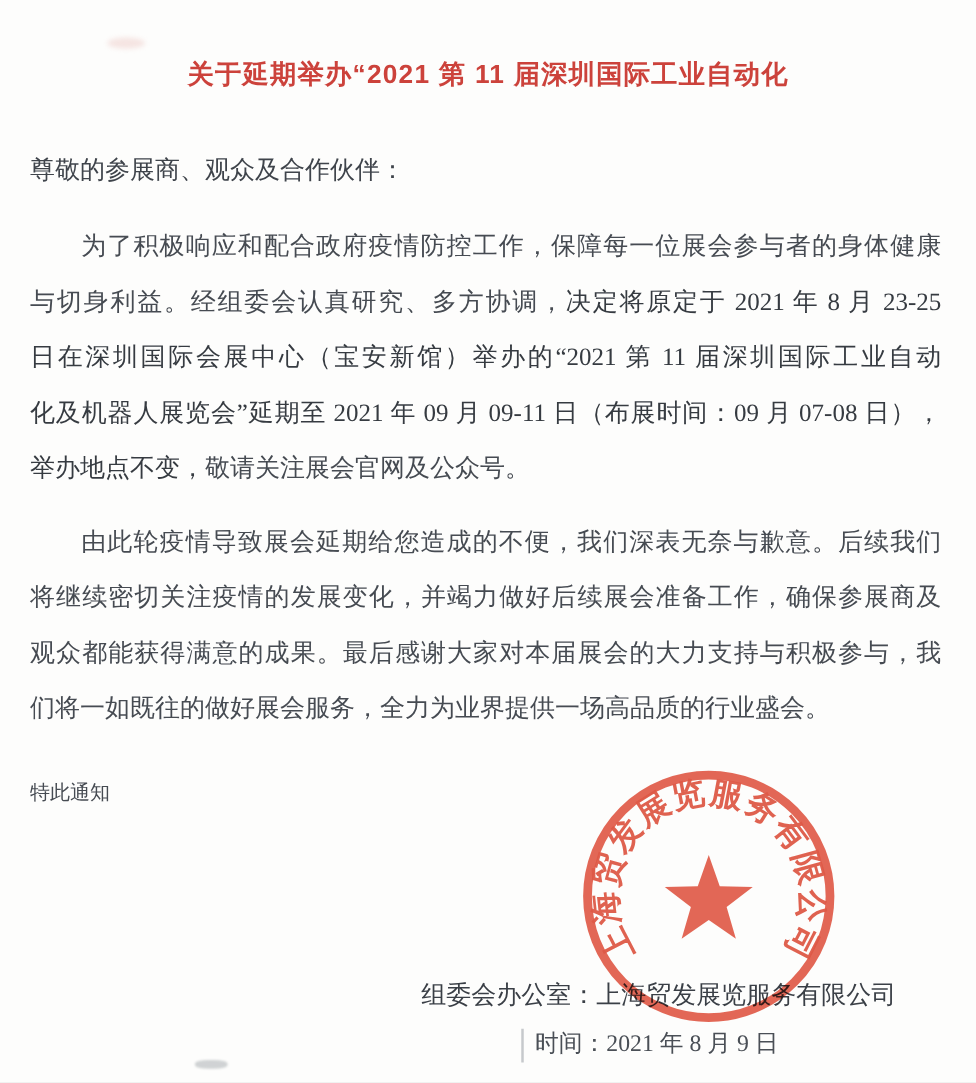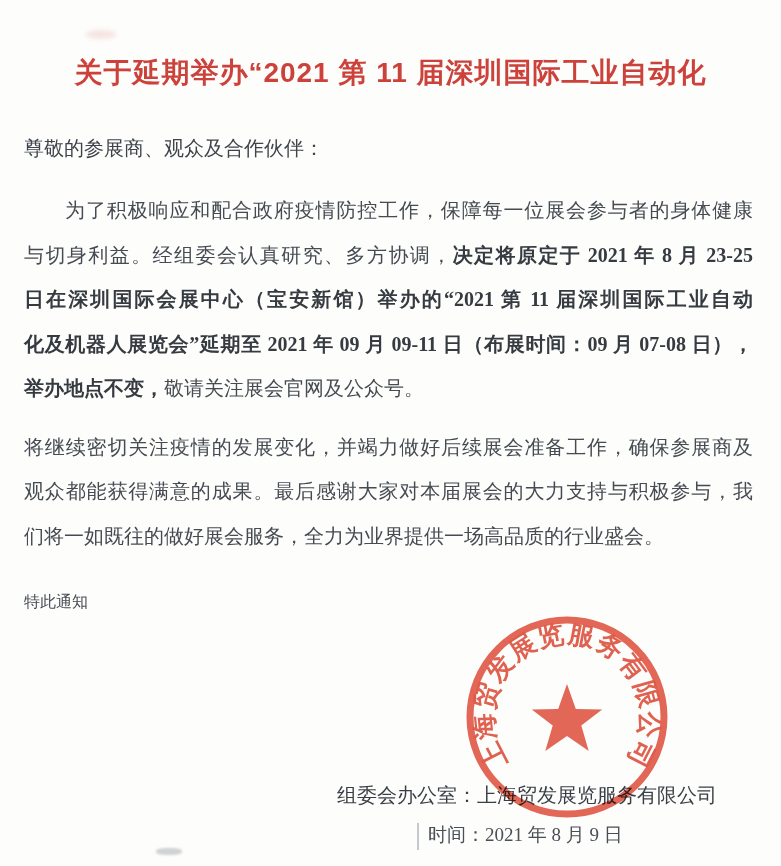--- a/index.html
+++ b/index.html
@@ -6,25 +6,25 @@
   .page{
     position:relative;
     width:781px;height:866px;
     margin:0 auto;
     background:#fdfdfc;
     overflow:hidden;
     font-family:"Liberation Serif","DejaVu Serif",serif;
     color:#464b52;
   }
   .title{
-    margin-top:49px;
+    margin-top:36px;
     text-align:center;
     font-family:"Liberation Sans","DejaVu Sans",sans-serif;
     font-weight:700;
-    font-size:28px;
+    font-size:21px;
     line-height:48px;
     letter-spacing:1px;
   }
   .salutation{
     margin:38px 24px 0 24px;
     font-size:20px;
     font-weight:400;
     color:#3f444b;
   }
   .para{
@@ -38,21 +38,21 @@
     line-height:44.5px;
     text-align:justify;
     text-align-last:justify;
     white-space:nowrap;
   }
   .line.left{
     text-align:right;
     text-align-last:left;
   }
   .line.indent{padding-left:41px;}
-  .b{font-weight:700;color:#363b41;}
+  .b{font-weight:400;color:#363b41;}
   .closing{
     margin:34px 24px 0 24px;
     font-size:16px;
   }
   .footer-office{
     position:absolute;
     left:337px;top:782px;
     font-size:20px;
     font-weight:400;
     color:#3a3f46;
@@ -108,20 +108,21 @@
 
   <div class="para first">
     <div class="line indent"><span>为了积极响应和配合政府疫情防控工作，保障每一位展会参与者的身体健康</span></div>
     <div class="line"><span>与切身利益。经组委会认真研究、多方协调，</span><span class="b">决定将原定于 2021 年 8 月 23-25</span></div>
     <div class="line"><span class="b">日在深圳国际会展中心（宝安新馆）举办的“2021 第 11 届深圳国际工业自动</span></div>
     <div class="line"><span class="b">化及机器人展览会”延期至 2021 年 09 月 09-11 日（布展时间：09 月 07-08 日），</span></div>
     <div class="line left"><span class="b">举办地点不变，</span><span>敬请关注展会官网及公众号。</span></div>
   </div>
 
   <div class="para second">
+    <div class="line indent"><span>由此轮疫情导致展会延期给您造成的不便，我们深表无奈与歉意。后续我们</span></div>
     <div class="line"><span>将继续密切关注疫情的发展变化，并竭力做好后续展会准备工作，确保参展商及</span></div>
     <div class="line"><span>观众都能获得满意的成果。最后感谢大家对本届展会的大力支持与积极参与，我</span></div>
     <div class="line left"><span>们将一如既往的做好展会服务，全力为业界提供一场高品质的行业盛会。</span></div>
   </div>
 
   <div class="closing">特此通知</div>
 
   <div class="footer-office">组委会办公室：上海贸发展览服务有限公司</div>
   <div class="footer-date">时间：2021 年 8 月 9 日</div>
 

